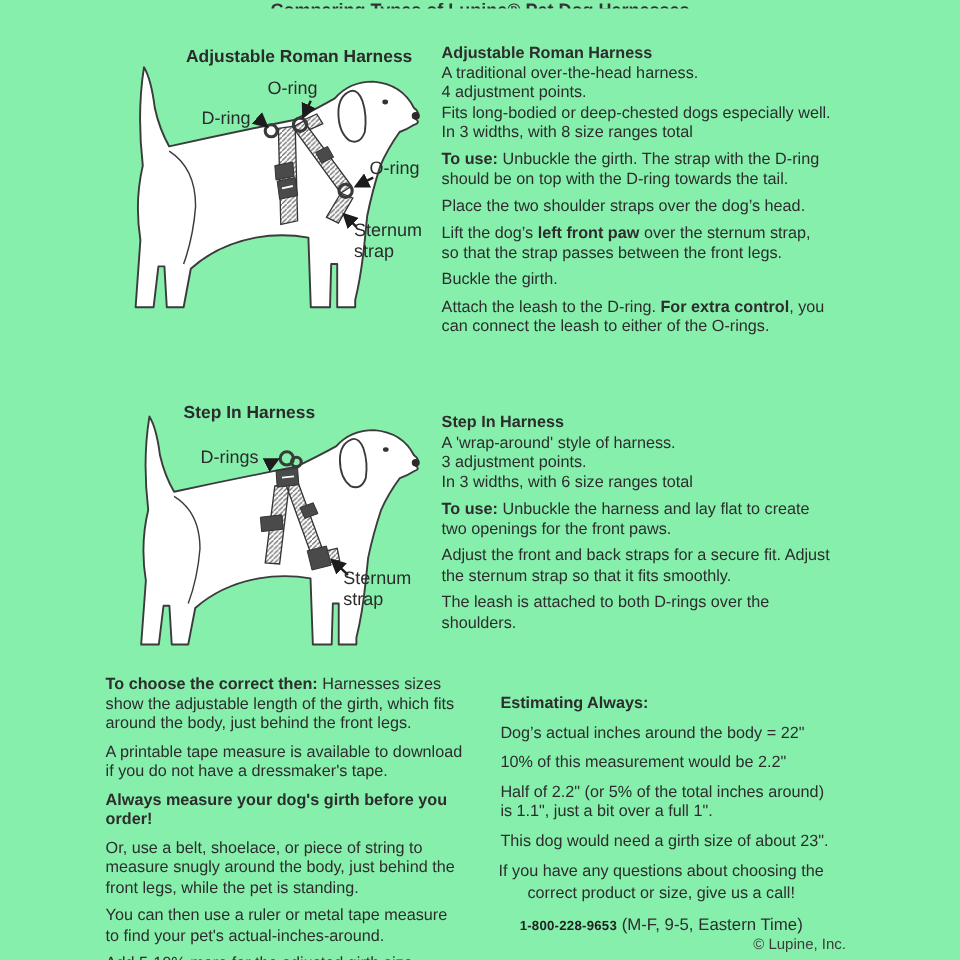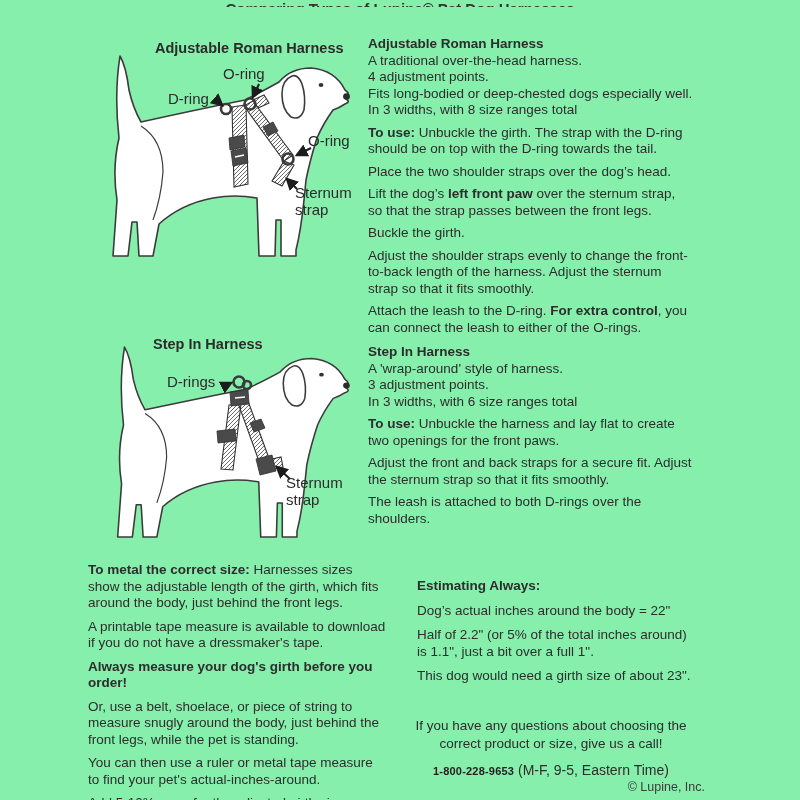--- a/index.html
+++ b/index.html
@@ -145,52 +145,52 @@
     <div class="heading">Adjustable Roman Harness</div>
     <div>
         <p><span>A traditional over-the-head harness.
 4 adjustment points.
 Fits long-bodied or deep-chested dogs especially well.
 In 3 widths, with 8 size ranges total</span></p>
         <p><span class="b">To use:</span><span> Unbuckle the girth. The strap with the D-ring should be on top with the D-ring towards the tail.</span></p>
         <p><span>Place the two shoulder straps over the dog’s head.</span></p>
         <p><span>Lift the dog’s </span><span class="b">left front paw</span><span> over the sternum strap, so that the strap passes between the front legs.</span></p>
         <p><span>Buckle the girth.</span></p>
-        <p><span>Adjust the shoulder straps evenly to change the front-to-back length of the harness. Adjust the sternum strap so that it fits smoothly.</span></p>
         <p><span>Attach the leash to the D-ring. </span><span class="b">For extra control</span><span>, you can connect the leash to either of the O-rings.</span></p>
       </div>
   </div>
 
   <div class="col" id="stepin-col">
     <div class="heading">Step In Harness</div>
     <div>
         <p><span>A 'wrap-around' style of harness.
 3 adjustment points.
 In 3 widths, with 6 size ranges total</span></p>
         <p><span class="b">To use:</span><span> Unbuckle the harness and lay flat to create two openings for the front paws.</span></p>
         <p><span>Adjust the front and back straps for a secure fit. Adjust the sternum strap so that it fits smoothly.</span></p>
         <p><span>The leash is attached to both D-rings over the shoulders.</span></p>
       </div>
   </div>
 
   <div class="col" id="sizing-col">
     <div>
-        <p><span class="b">To metal the correct size:</span><span> Harnesses sizes show the adjustable length of the girth, which fits around the body, just behind the front legs.</span></p>
+        <p><span class="b">To choose the correct then:</span><span> Harnesses sizes show the adjustable length of the girth, which fits around the body, just behind the front legs.</span></p>
         <p><span>A printable tape measure is available to download if you do not have a dressmaker's tape.</span></p>
         <p><span class="b">Always measure your dog's girth before you order!</span></p>
         <p><span>Or, use a belt, shoelace, or piece of string to measure snugly around the body, just behind the front legs, while the pet is standing.</span></p>
         <p><span>You can then use a ruler or metal tape measure to find your pet's actual-inches-around.</span></p>
         <p><span>Add 5-10% more for the adjusted girth size needed.</span></p>
       </div>
   </div>
 
   <div class="col" id="estimating-col">
     <div class="heading">Estimating Always:</div>
     <div>
         <p><span>Dog’s actual inches around the body = 22"</span></p>
+        <p><span>10% of this measurement would be 2.2"</span></p>
         <p><span>Half of 2.2" (or 5% of the total inches around)
 is 1.1",  just a bit over a full 1".</span></p>
         <p><span>This dog would need a girth size of about 23".</span></p>
       </div>
   </div>
 
   <div id="contact">
     <p class="note">If you have any questions about choosing the
 correct product or size,  give us a call!</p>
     <div class="phoneline">

